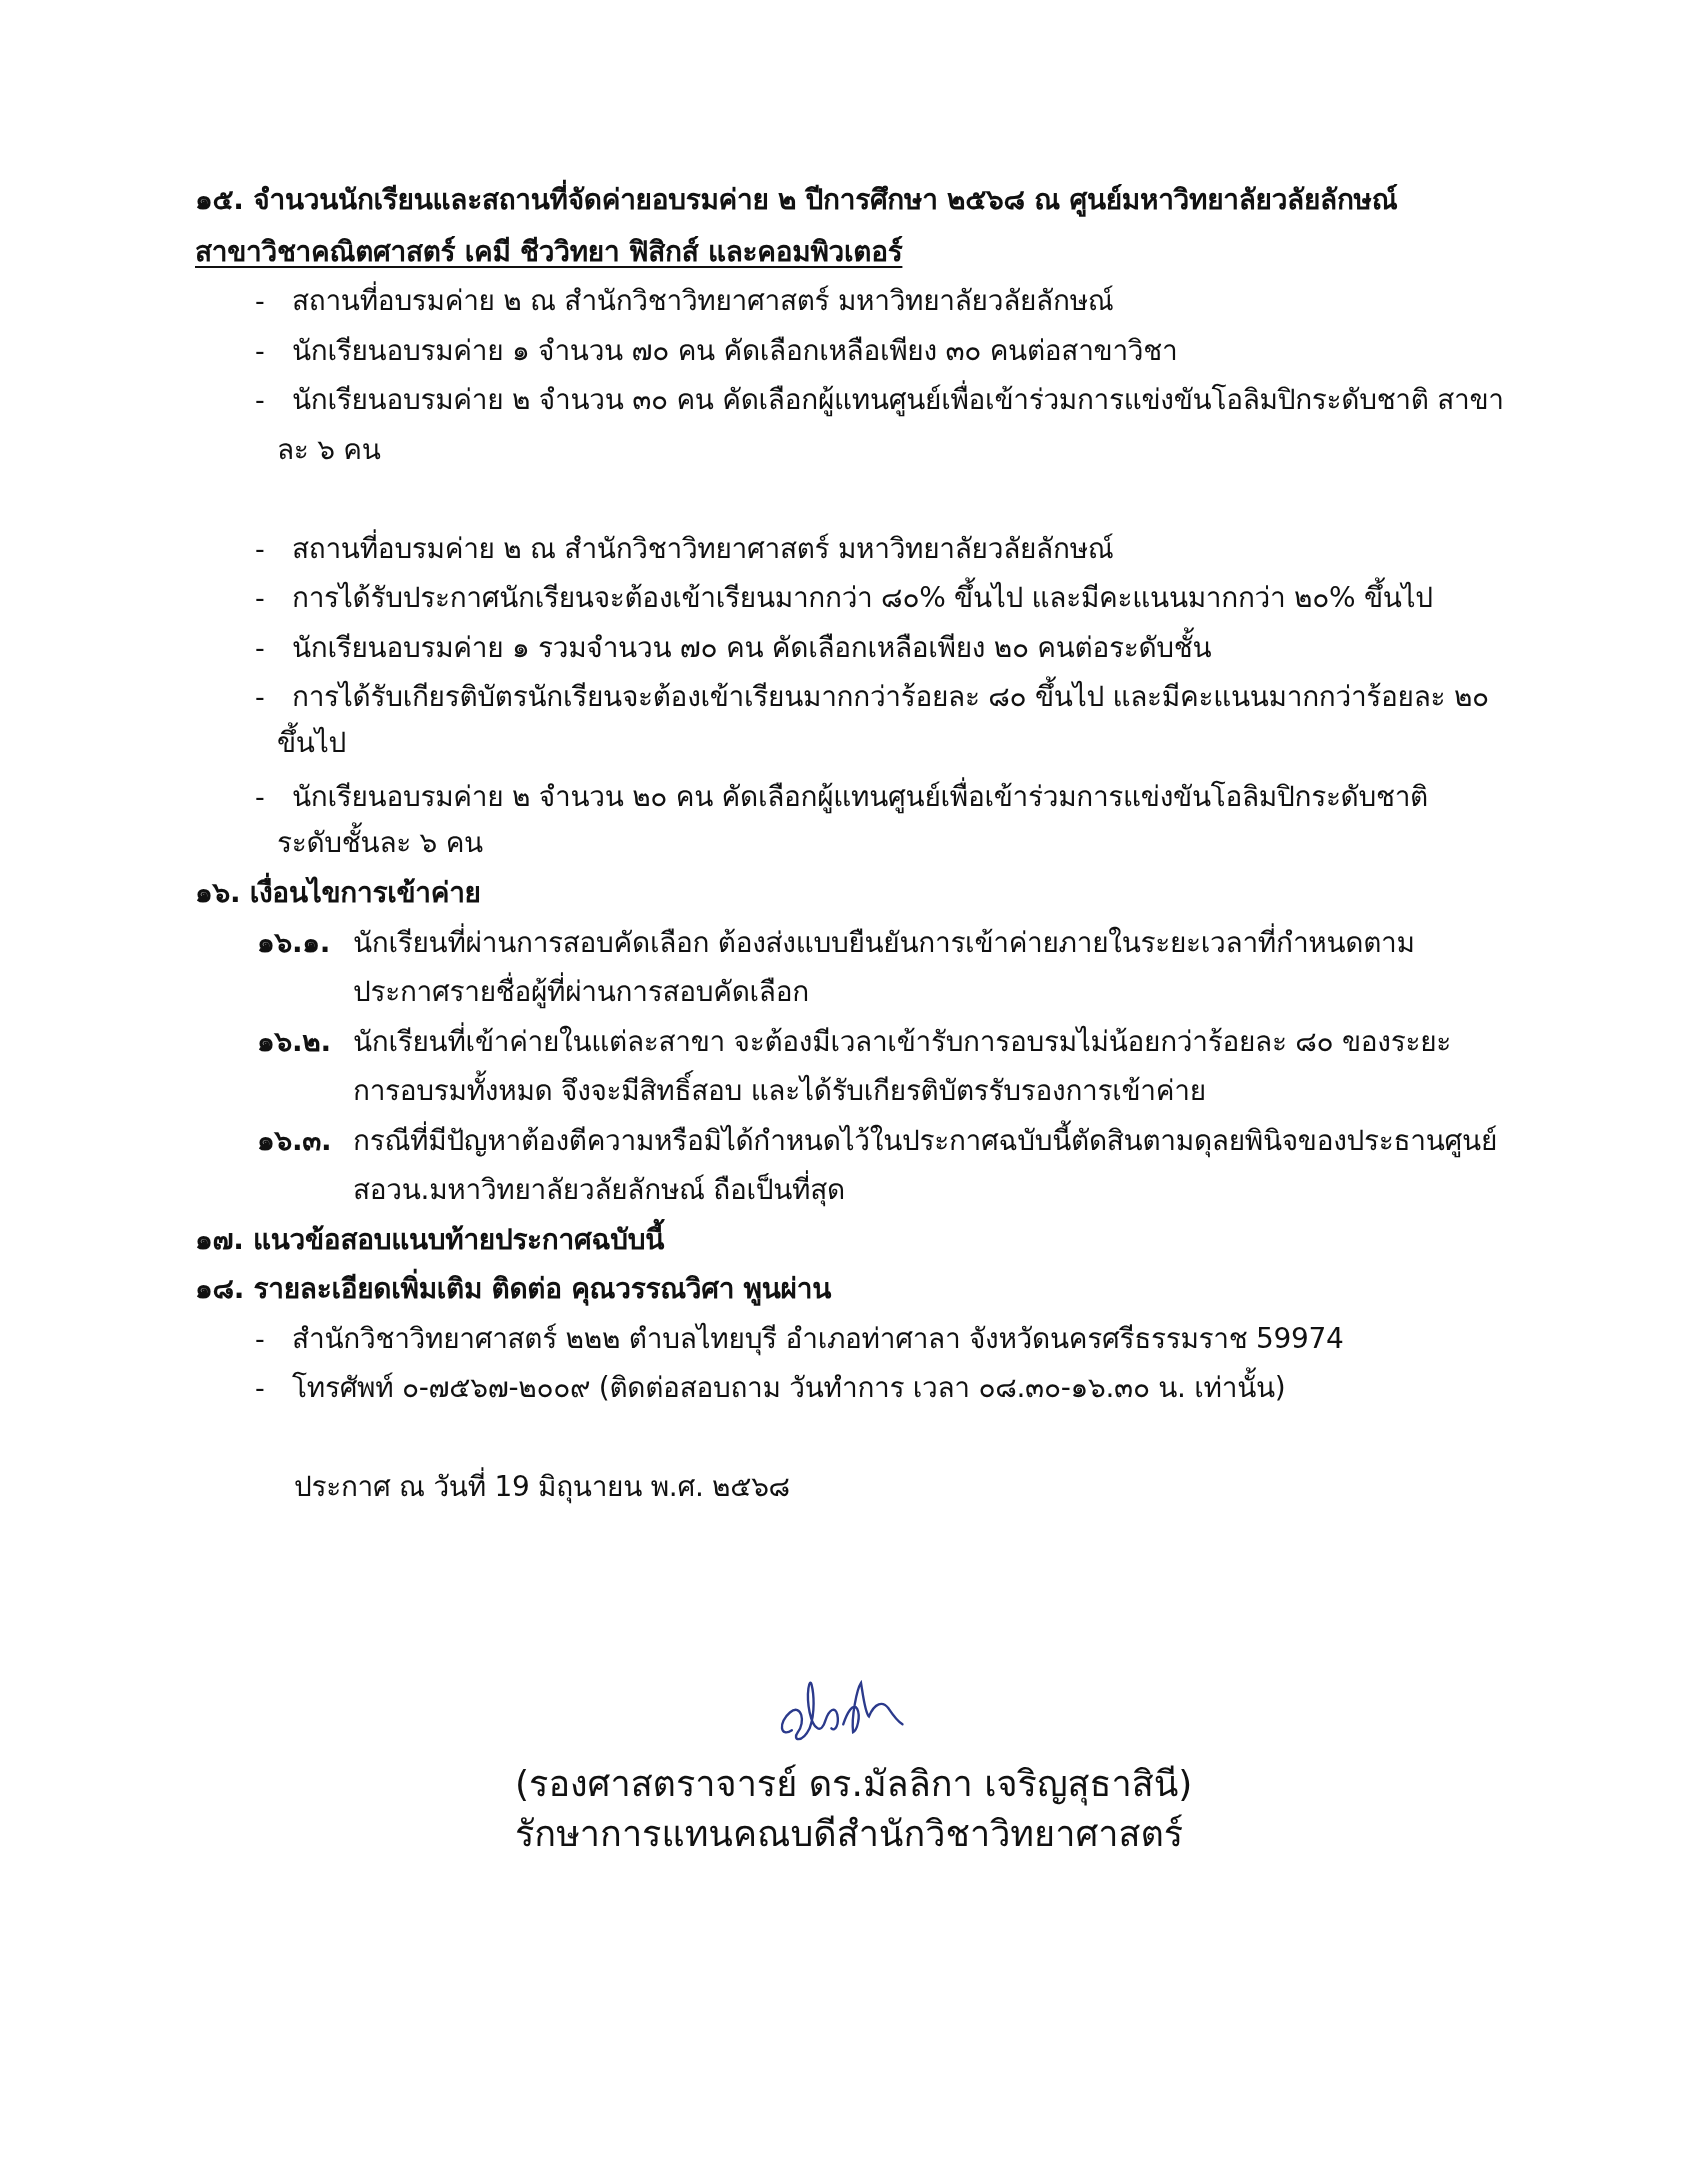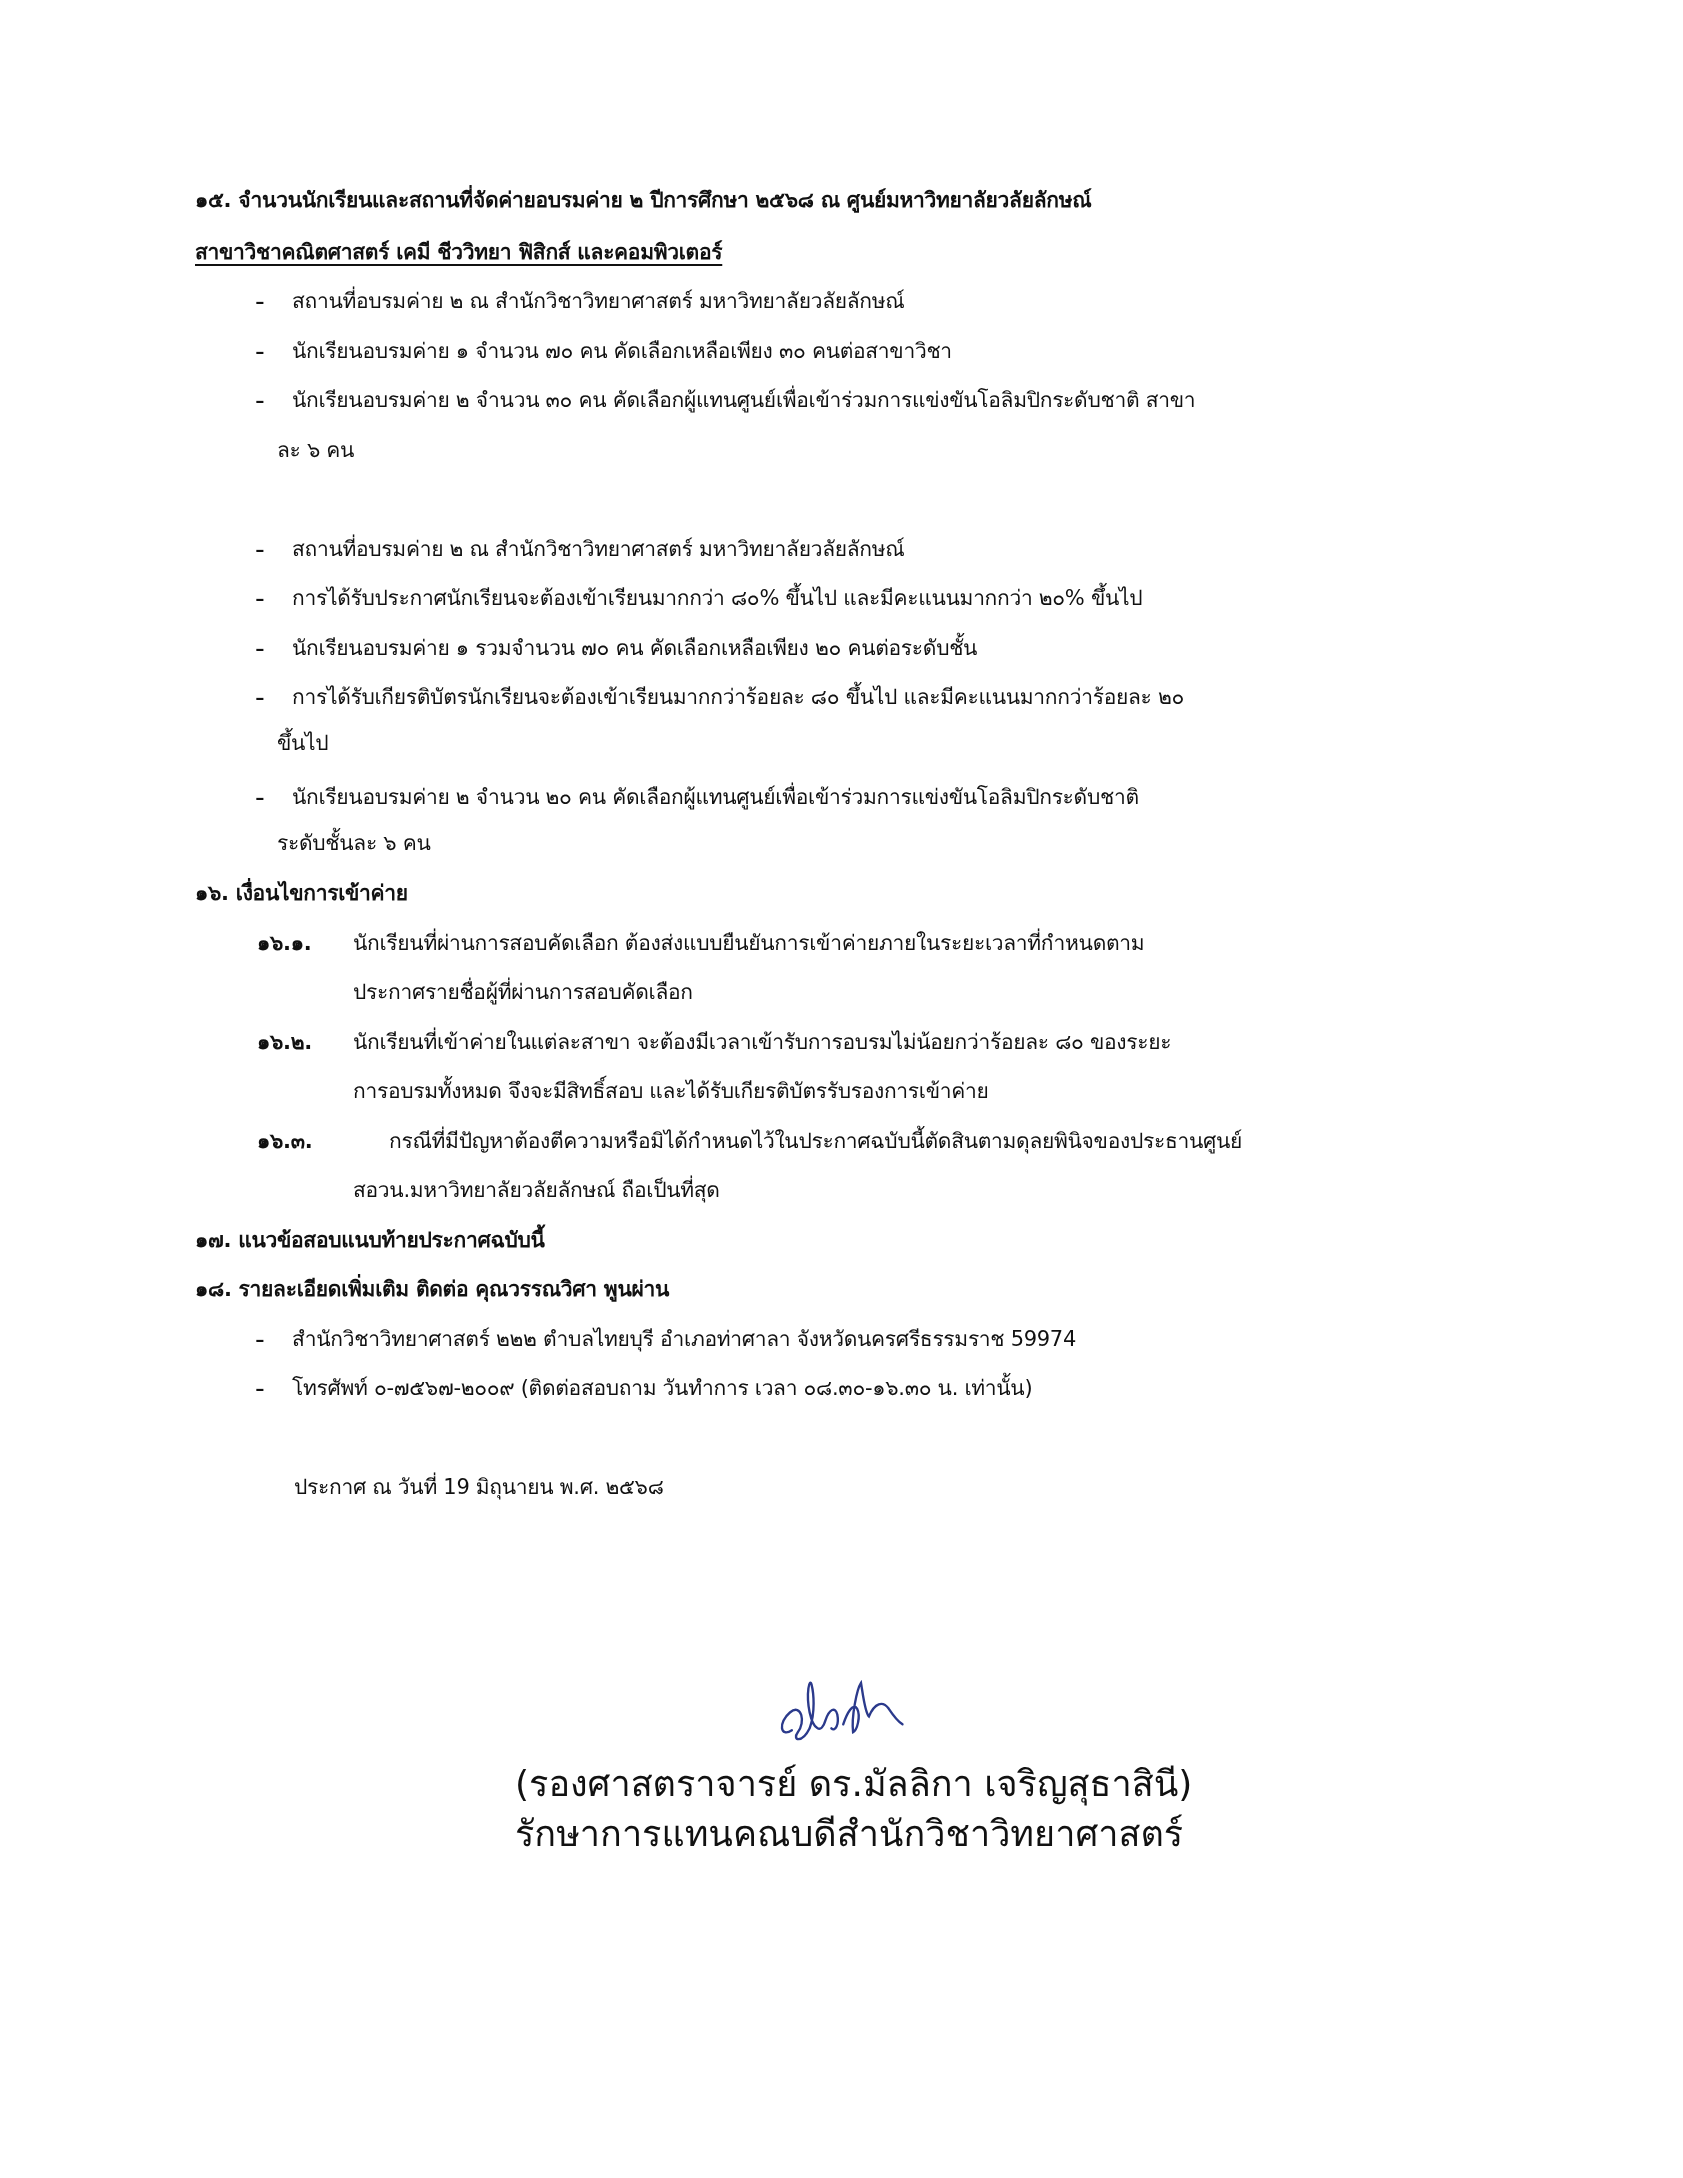--- a/index.html
+++ b/index.html
@@ -3,21 +3,21 @@
 <meta charset="utf-8">
 <style>
   html, body { margin: 0; padding: 0; background: #ffffff; }
   body {
     width: 1683px; height: 2178px; position: relative; overflow: hidden;
     font-family: "DejaVu Sans", "Liberation Sans", sans-serif;
     color: #111111;
   }
   .page { position: absolute; left: 0; top: 0; width: 1683px; height: 2178px; }
   .line {
-    position: absolute; font-size: 21px; line-height: 34px; white-space: nowrap;
+    position: absolute; font-size: 28px; line-height: 34px; white-space: nowrap;
     letter-spacing: -0.3px;
   }
   .bold { font-weight: bold; }
   .ul { text-decoration: underline; text-underline-offset: 5px; text-decoration-thickness: 2px; }
   .dash { position: absolute; font-size: 27px; line-height: 34px; }
   .sig {
     position: absolute; left: 772px; top: 1673px; width: 178px; height: 79px;
   }
   .center { position: absolute; left: 515px; width: 653px; text-align: center; font-size: 36px; line-height: 34px; white-space: nowrap; }
 </style>
@@ -61,21 +61,21 @@
 
   <div class="line bold" style="left:257px; top:926px;">๑๖.๑.</div>
   <div class="line" style="left:353px; top:926px;">นักเรียนที่ผ่านการสอบคัดเลือก ต้องส่งแบบยืนยันการเข้าค่ายภายในระยะเวลาที่กำหนดตาม</div>
   <div class="line" style="left:353px; top:975px;">ประกาศรายชื่อผู้ที่ผ่านการสอบคัดเลือก</div>
 
   <div class="line bold" style="left:257px; top:1025px;">๑๖.๒.</div>
   <div class="line" style="left:353px; top:1025px;">นักเรียนที่เข้าค่ายในแต่ละสาขา จะต้องมีเวลาเข้ารับการอบรมไม่น้อยกว่าร้อยละ ๘๐ ของระยะ</div>
   <div class="line" style="left:353px; top:1074px;">การอบรมทั้งหมด จึงจะมีสิทธิ์สอบ และได้รับเกียรติบัตรรับรองการเข้าค่าย</div>
 
   <div class="line bold" style="left:257px; top:1124px;">๑๖.๓.</div>
-  <div class="line" style="left:353px; top:1124px;margin-left:36px;">กรณีที่มีปัญหาต้องตีความหรือมิได้กำหนดไว้ในประกาศฉบับนี้ตัดสินตามดุลยพินิจของประธานศูนย์</div>
+  <div class="line" style="left:353px; top:1124px;">กรณีที่มีปัญหาต้องตีความหรือมิได้กำหนดไว้ในประกาศฉบับนี้ตัดสินตามดุลยพินิจของประธานศูนย์</div>
   <div class="line" style="left:353px; top:1173px;">สอวน.มหาวิทยาลัยวลัยลักษณ์ ถือเป็นที่สุด</div>
 
   <div class="line bold" style="left:195px; top:1223px;">๑๗. แนวข้อสอบแนบท้ายประกาศฉบับนี้</div>
 
   <div class="line bold" style="left:195px; top:1272px;">๑๘. รายละเอียดเพิ่มเติม ติดต่อ คุณวรรณวิศา  พูนผ่าน</div>
 
   <div class="dash" style="left:255px; top:1322px;">-</div>
   <div class="line" style="left:292px; top:1322px;">สำนักวิชาวิทยาศาสตร์ ๒๒๒ ตำบลไทยบุรี อำเภอท่าศาลา จังหวัดนครศรีธรรมราช 59974</div>
 
   <div class="dash" style="left:255px; top:1371px;">-</div>

